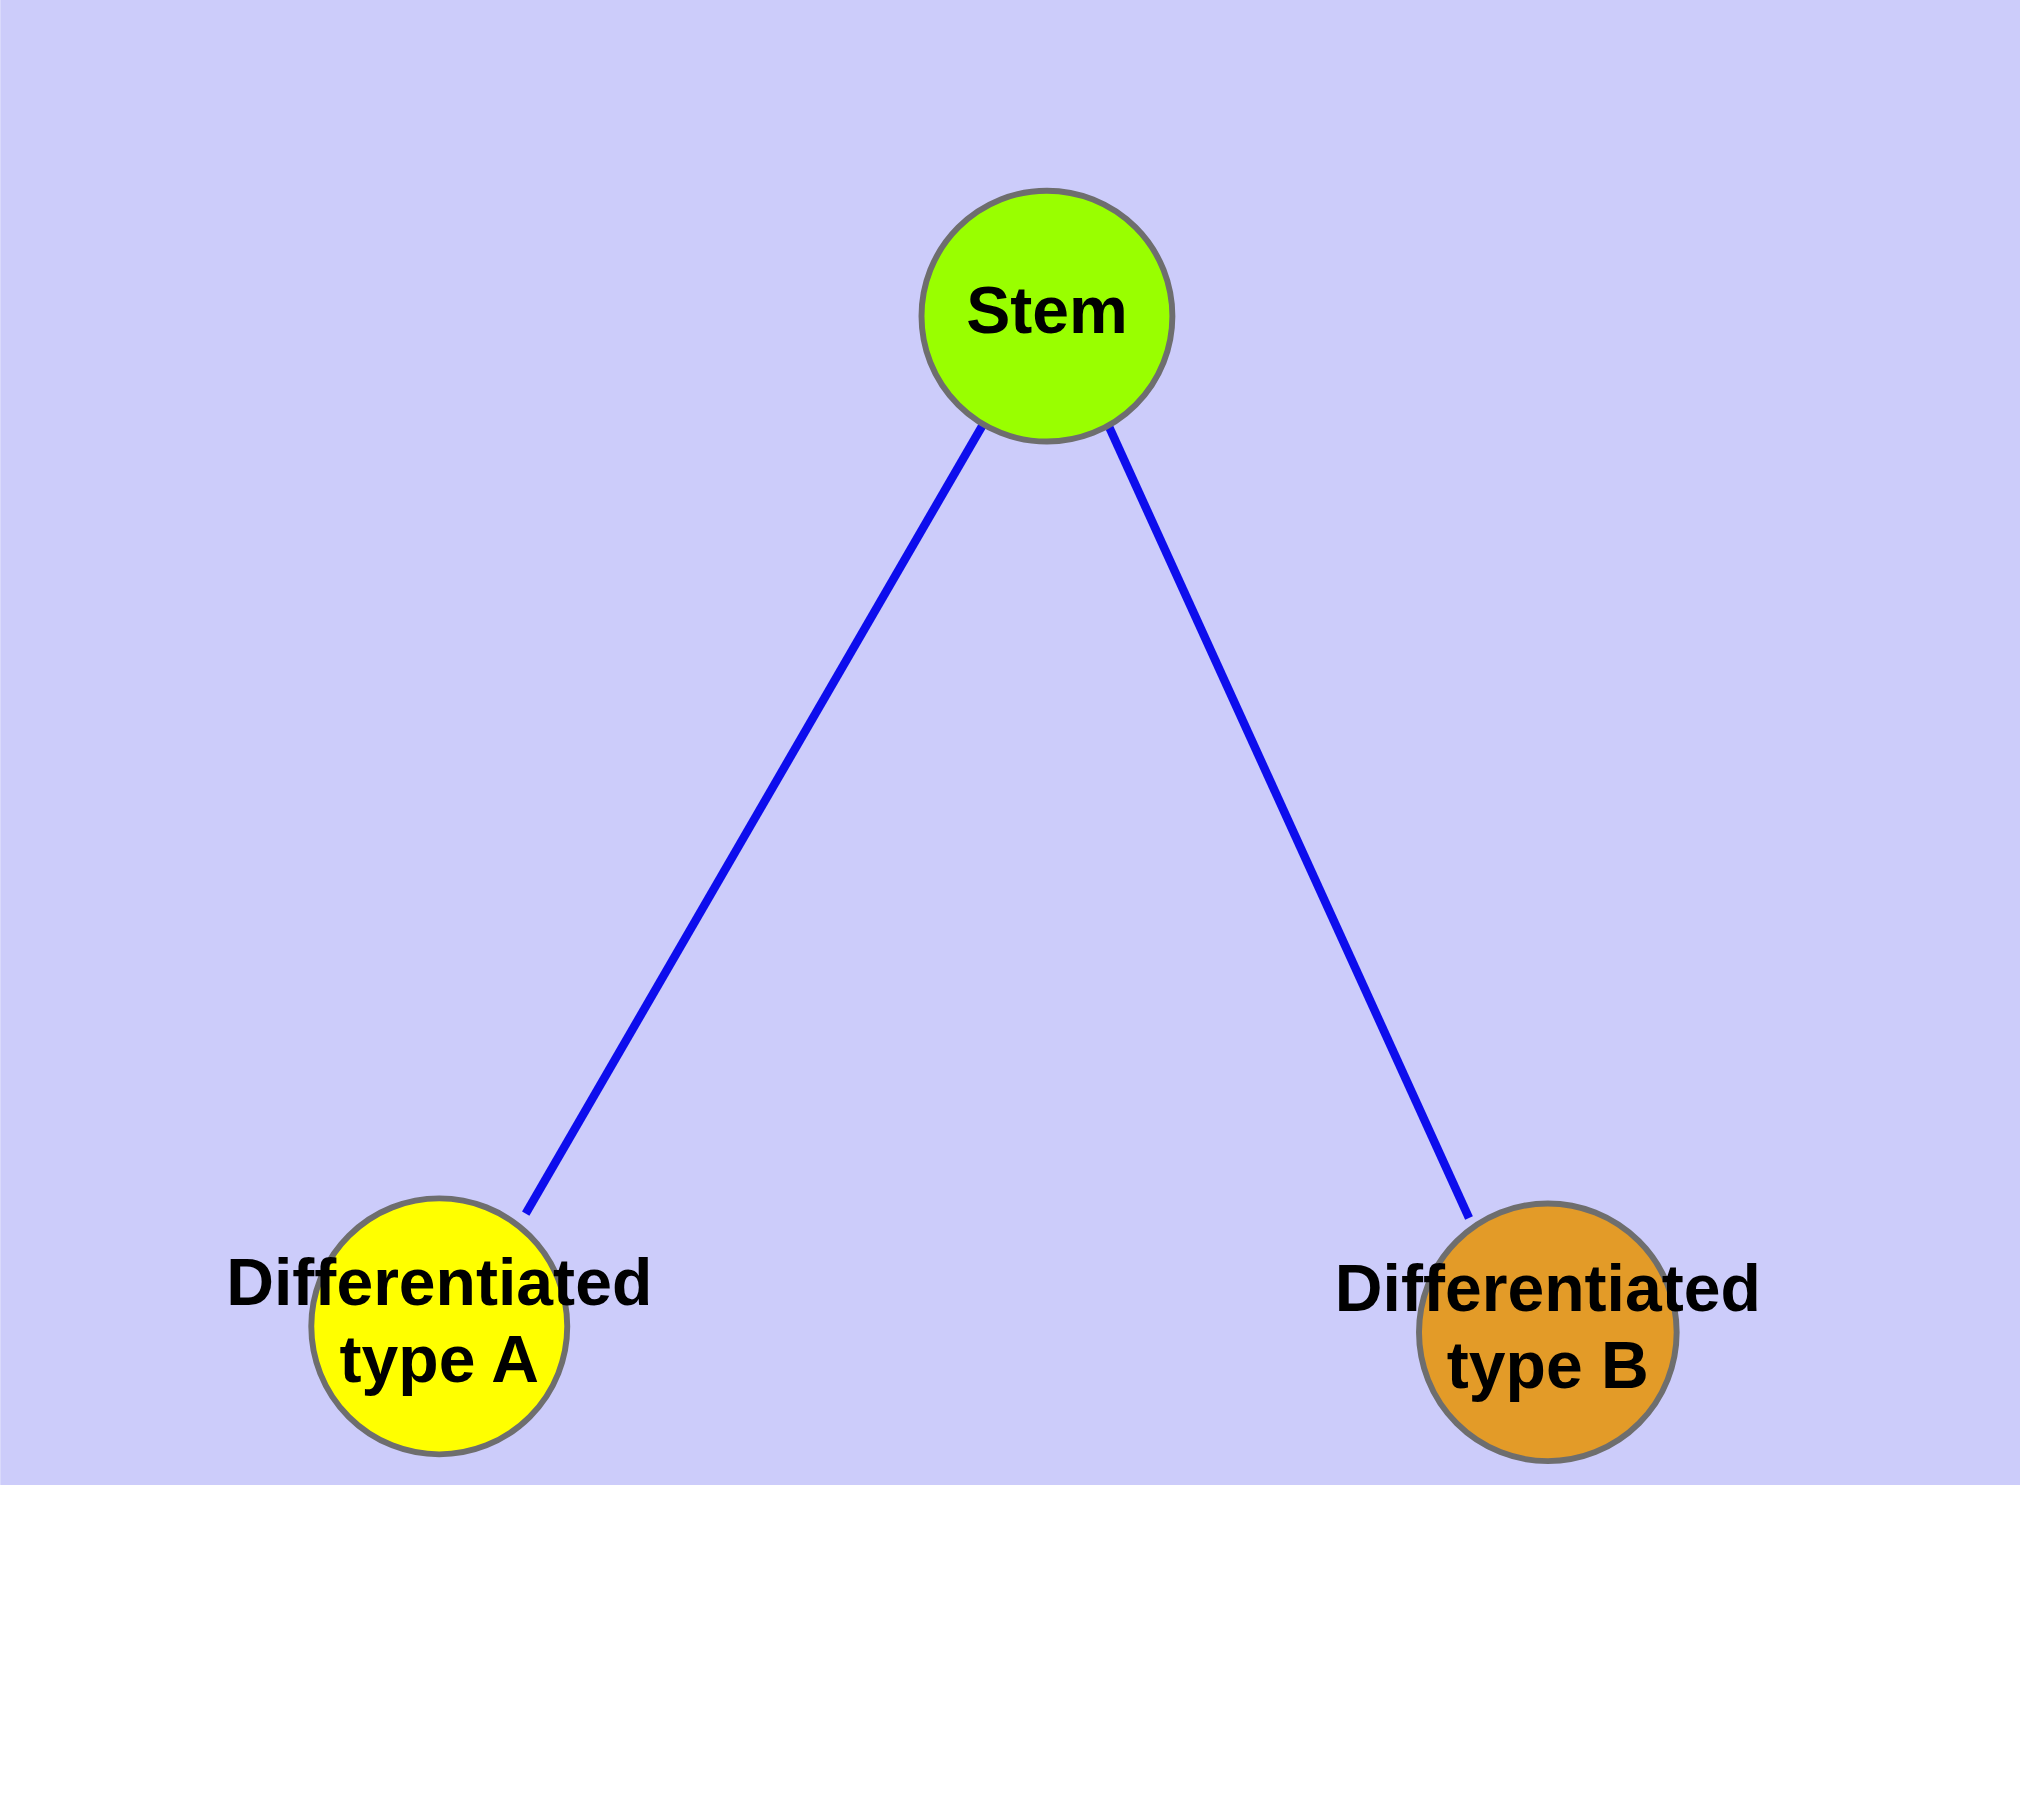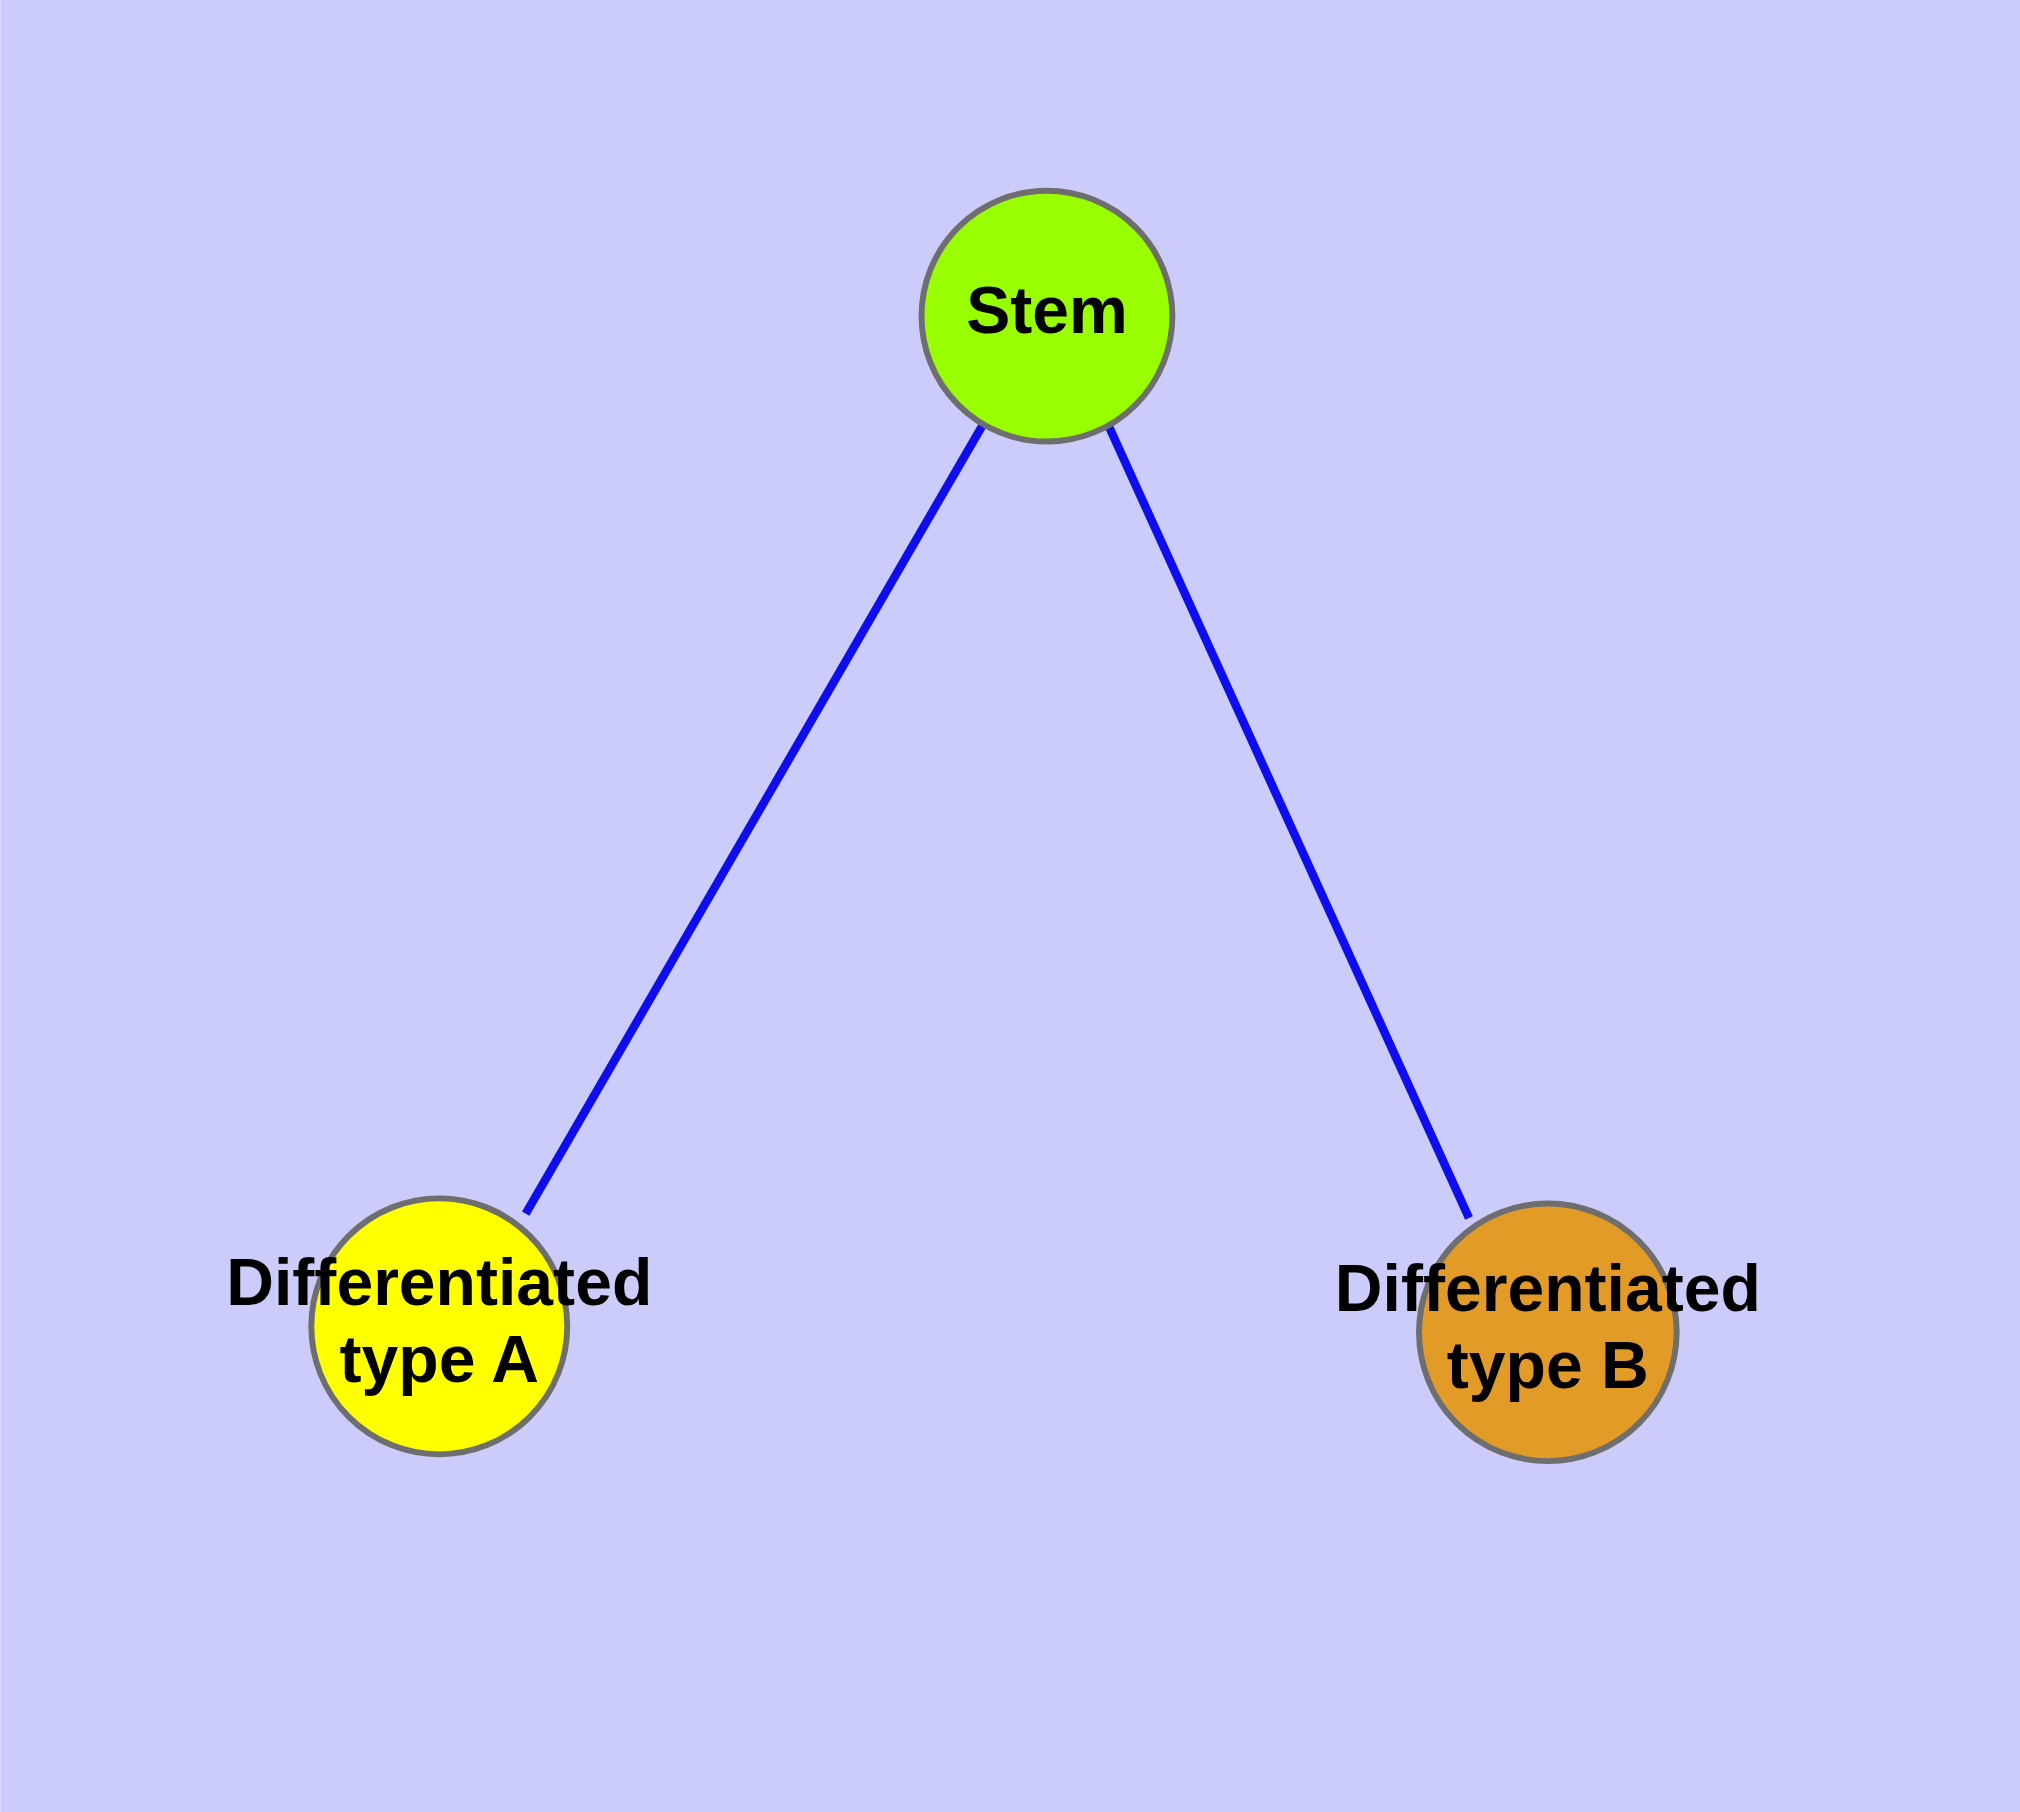--- a/index.html
+++ b/index.html
@@ -29,21 +29,21 @@
     font-weight: bold;
     fill: #000000;
     dominant-baseline: middle;
     text-anchor: middle;
     pointer-events: none;
   }
 </style>
 </head>
 <body>
 
-<div id="canvas" style="width: 2021px; height: 1812px;">
+<div id="canvas" style="width: 2021px; height: 1485px;">
   <svg id="graph-svg" viewBox="0 0 2384 2138" xmlns="http://www.w3.org/2000/svg" style="width: 2021px; height: 1812px;">
 
     <rect id="bg-rect" x="0" y="0" width="2384" height="2138" fill="#ccccfa"></rect>
 
     <g id="edges-group">
       <line id="edge-0" x1="1160" y1="500" x2="620" y2="1432" stroke="#0d0ded" stroke-width="10" stroke-linecap="butt"></line>
       <line id="edge-1" x1="1308" y1="503" x2="1733" y2="1437" stroke="#0d0ded" stroke-width="10" stroke-linecap="butt"></line>
     </g>
 
     <g id="nodes-group">

